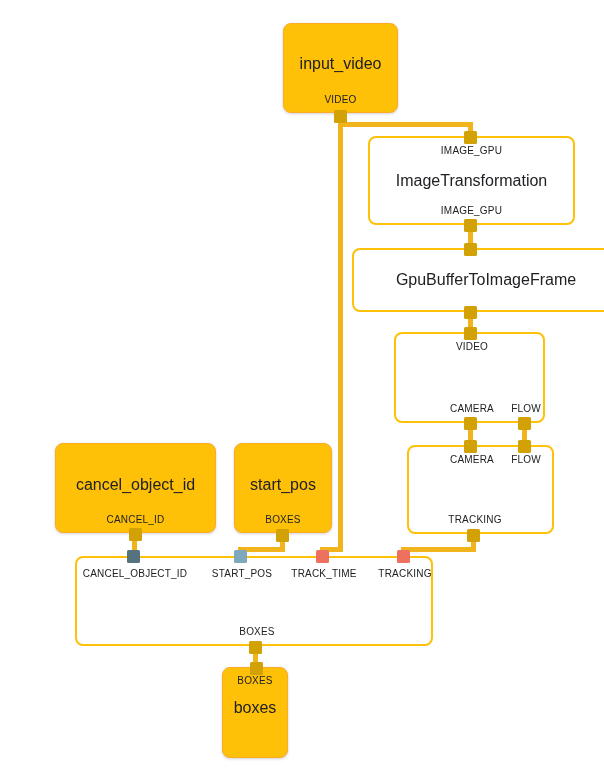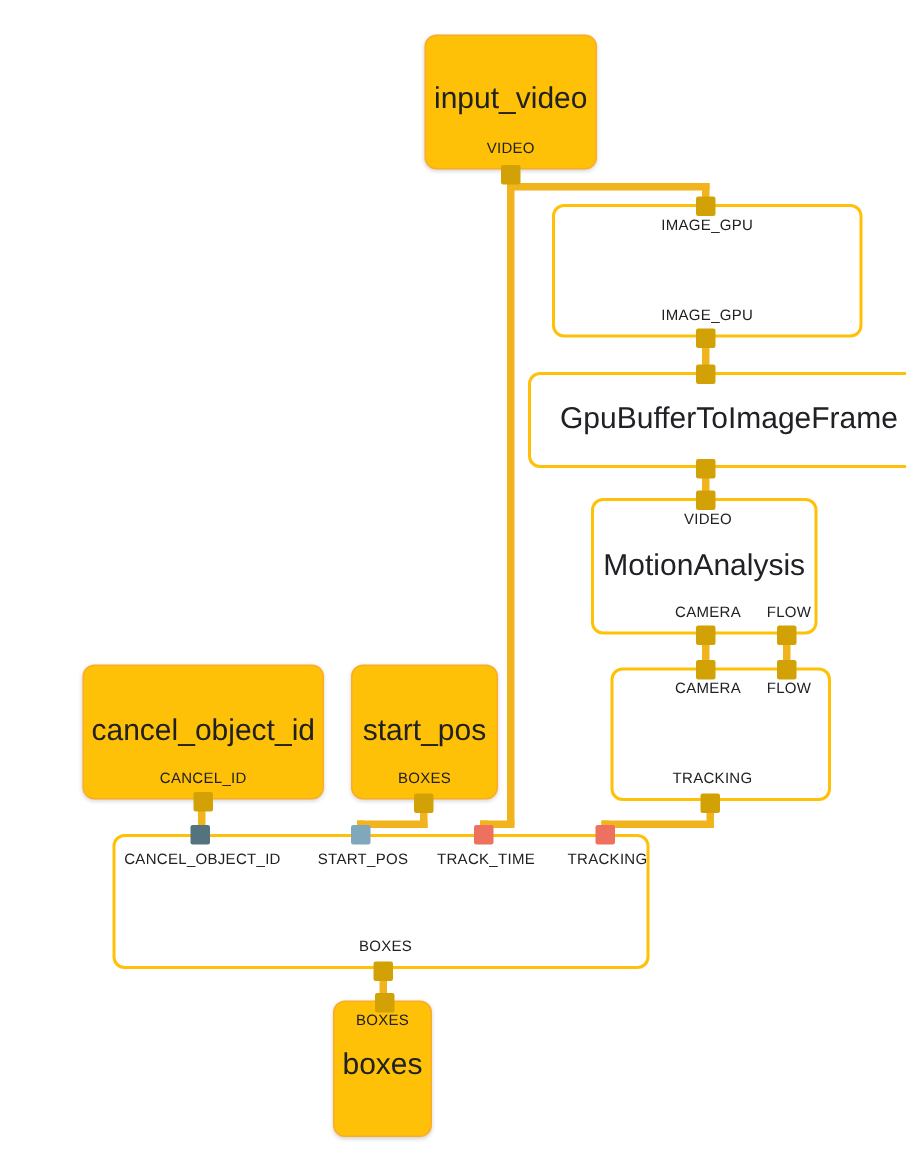--- a/index.html
+++ b/index.html
@@ -20,21 +20,21 @@
     border:1px solid #fcab24;
     box-shadow:0 1px 3px rgba(0,0,0,0.18);
   }
   .node.white{
     background:#ffffff;
     border:2px solid #FFC107;
   }
   .title{
     position:absolute;left:0;width:100%;
     text-align:center;
-    font-size:20px;color:#202124;
+    font-size:16px;color:#202124;
     white-space:nowrap;
   }
   .title.vcenter{top:50%;transform:translateY(-52%);}
   .pl{
     position:absolute;
     font-size:10px;color:#202124;
     white-space:nowrap;
     transform:translateX(-50%);
     letter-spacing:0.2px;
   }
@@ -110,30 +110,30 @@
   <div class="edge" style="left:131.5px;top:532px;width:5px;height:24px;"></div>
   <div class="edge" style="left:252.5px;top:645px;width:5px;height:23px;"></div>
 
   <div class="node orange" id="node-input-video">
     <div class="title">input_video</div>
     <div class="pl">VIDEO</div>
   </div>
 
   <div class="node white" id="node-image-transformation">
     <div class="pl top">IMAGE_GPU</div>
+    <div class="title vcenter">ImageTransformation</div>
     <div class="pl bot">IMAGE_GPU</div>
   </div>
 
   <div class="node white" id="node-gpubuffer">
     <div class="title vcenter">GpuBufferToImageFrame</div>
   </div>
 
   <div class="node white" id="node-motion-analysis">
     <div class="pl top">VIDEO</div>
-    <div class="title vcenter">MotionAnalysis</div>
     <div class="pl bot1">CAMERA</div>
     <div class="pl bot2">FLOW</div>
   </div>
 
   <div class="node white" id="node-flow-packager">
     <div class="pl top1">CAMERA</div>
     <div class="pl top2">FLOW</div>
     <div class="pl bot">TRACKING</div>
   </div>
 

